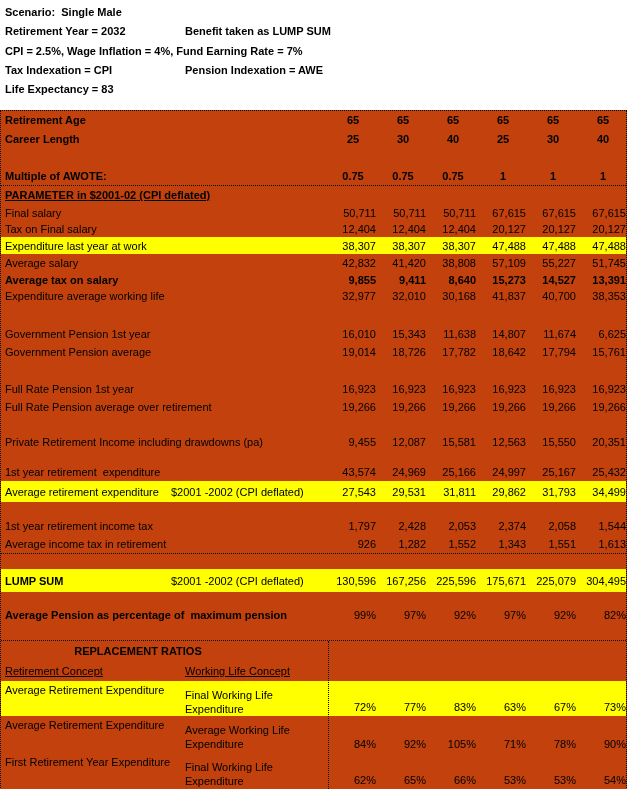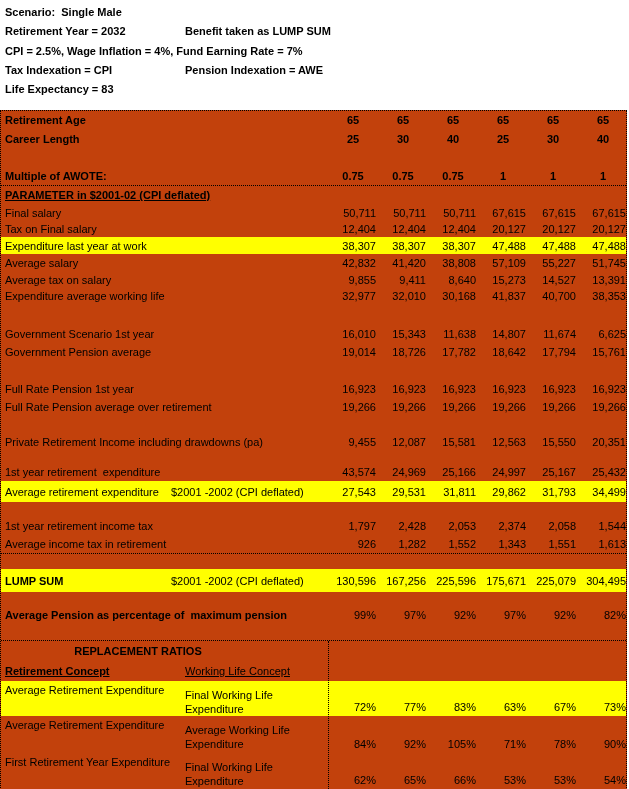--- a/index.html
+++ b/index.html
@@ -23,21 +23,21 @@
   .bold .lab,.bold .v{font-weight:bold;}
   .lb .lab{font-weight:bold;}
   .ul{text-decoration:underline;}
   .hl{background:#FFFF00;}
   
   #replacement{position:relative;}
   .vline{position:absolute;left:327px;top:0;bottom:0;width:0;border-left:1px dotted #000;z-index:3;}
   .rr-title-row{height:20px;position:relative;}
   .rr-title{position:absolute;left:0;top:4px;width:274px;text-align:center;font-weight:bold;white-space:pre;}
   .rr-head{height:20px;position:relative;}
-  .rr-c1{position:absolute;left:4px;top:4px;text-decoration:underline;white-space:pre;font-weight:bold;}
+  .rr-c1{position:absolute;left:4px;top:4px;text-decoration:underline;white-space:pre;}
   .rr-c2{position:absolute;left:184px;top:4px;text-decoration:underline;white-space:pre;}
   .rr-row{position:relative;}
   .rr-row .c1{position:absolute;left:4px;top:3px;white-space:pre;}
   .rr-row .c2{position:absolute;left:184px;top:7px;width:130px;line-height:14px;}
   .rr-row .vals{top:auto;bottom:3px;transform:none;}
 </style>
 </head>
 <body>
 
 <div class="page">
@@ -127,21 +127,21 @@
           <span class="lab">Average salary</span>
           <div class="vals">
             <span class="v">42,832</span>
             <span class="v">41,420</span>
             <span class="v">38,808</span>
             <span class="v">57,109</span>
             <span class="v">55,227</span>
             <span class="v">51,745</span>
           </div>
         </div>
-        <div class="row" style="height: 16px;">
+        <div class="row" style="height: 16px; font-weight: bold;">
           <span class="lab">Average tax on salary</span>
           <div class="vals">
             <span class="v">9,855</span>
             <span class="v">9,411</span>
             <span class="v">8,640</span>
             <span class="v">15,273</span>
             <span class="v">14,527</span>
             <span class="v">13,391</span>
           </div>
         </div>
@@ -151,21 +151,21 @@
             <span class="v">32,977</span>
             <span class="v">32,010</span>
             <span class="v">30,168</span>
             <span class="v">41,837</span>
             <span class="v">40,700</span>
             <span class="v">38,353</span>
           </div>
         </div>
         <div class="row" style="height: 21px;"></div>
         <div class="row" style="height: 18px;">
-          <span class="lab">Government Scenario 1st year</span>
+          <span class="lab">Government Pension 1st year</span>
           <div class="vals">
             <span class="v">16,010</span>
             <span class="v">15,343</span>
             <span class="v">11,638</span>
             <span class="v">14,807</span>
             <span class="v">11,674</span>
             <span class="v">6,625</span>
           </div>
         </div>
         <div class="row" style="height: 18px;">

